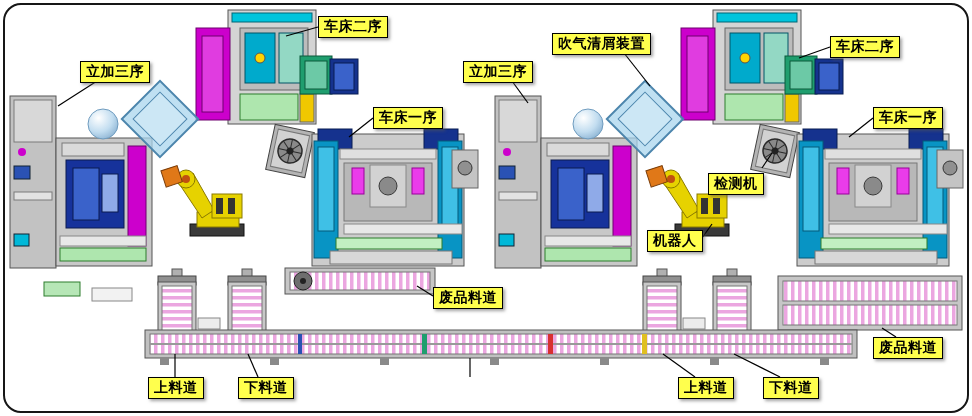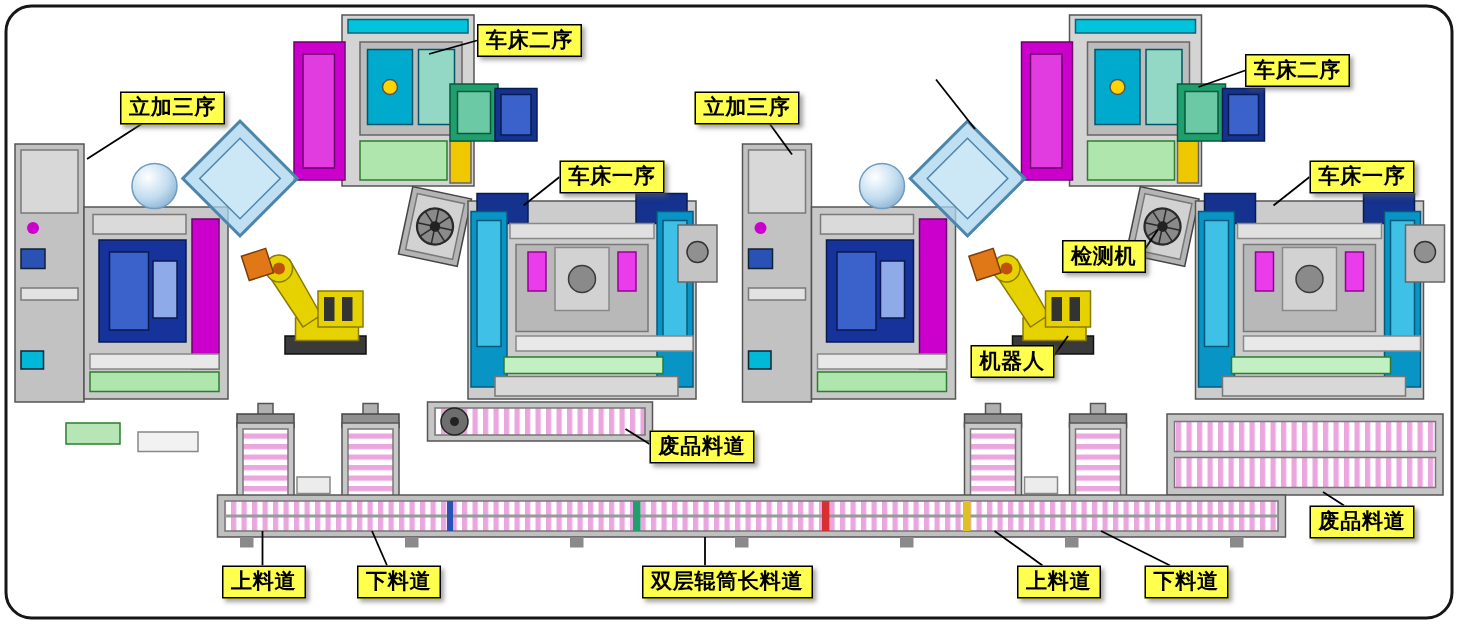--- a/index.html
+++ b/index.html
@@ -214,28 +214,28 @@
       <line x1="175" y1="377" x2="175" y2="354"></line>
       <line x1="258" y1="377" x2="248" y2="354"></line>
       <line x1="470" y1="377" x2="470" y2="358"></line>
       <line x1="695" y1="377" x2="663" y2="354"></line>
       <line x1="780" y1="377" x2="734" y2="354"></line>
     </g>
   </svg>
 
   <div class="label" style="left:318px;top:16px">车床二序</div>
   <div class="label" style="left:80px;top:61px">立加三序</div>
+  <div class="label" style="left:552px;top:33px">吹气清屑装置</div>
   <div class="label" style="left:830px;top:36px">车床二序</div>
   <div class="label" style="left:463px;top:61px">立加三序</div>
   <div class="label" style="left:373px;top:107px">车床一序</div>
   <div class="label" style="left:873px;top:107px">车床一序</div>
-  <div class="label" style="left:708px;top:160px">检测机</div>
+  <div class="label" style="left:708px;top:173px">检测机</div>
   <div class="label" style="left:647px;top:230px">机器人</div>
   <div class="label" style="left:433px;top:287px">废品料道</div>
   <div class="label" style="left:873px;top:337px">废品料道</div>
   <div class="label" style="left:148px;top:377px">上料道</div>
   <div class="label" style="left:238px;top:377px">下料道</div>
-  <div class="label" style="left:428px;top:377px">双层辊筒长料道</div>
   <div class="label" style="left:678px;top:377px">上料道</div>
   <div class="label" style="left:763px;top:377px">下料道</div>
 
   <div id="frame-border"></div>
 </div>
 
 </body></html>

